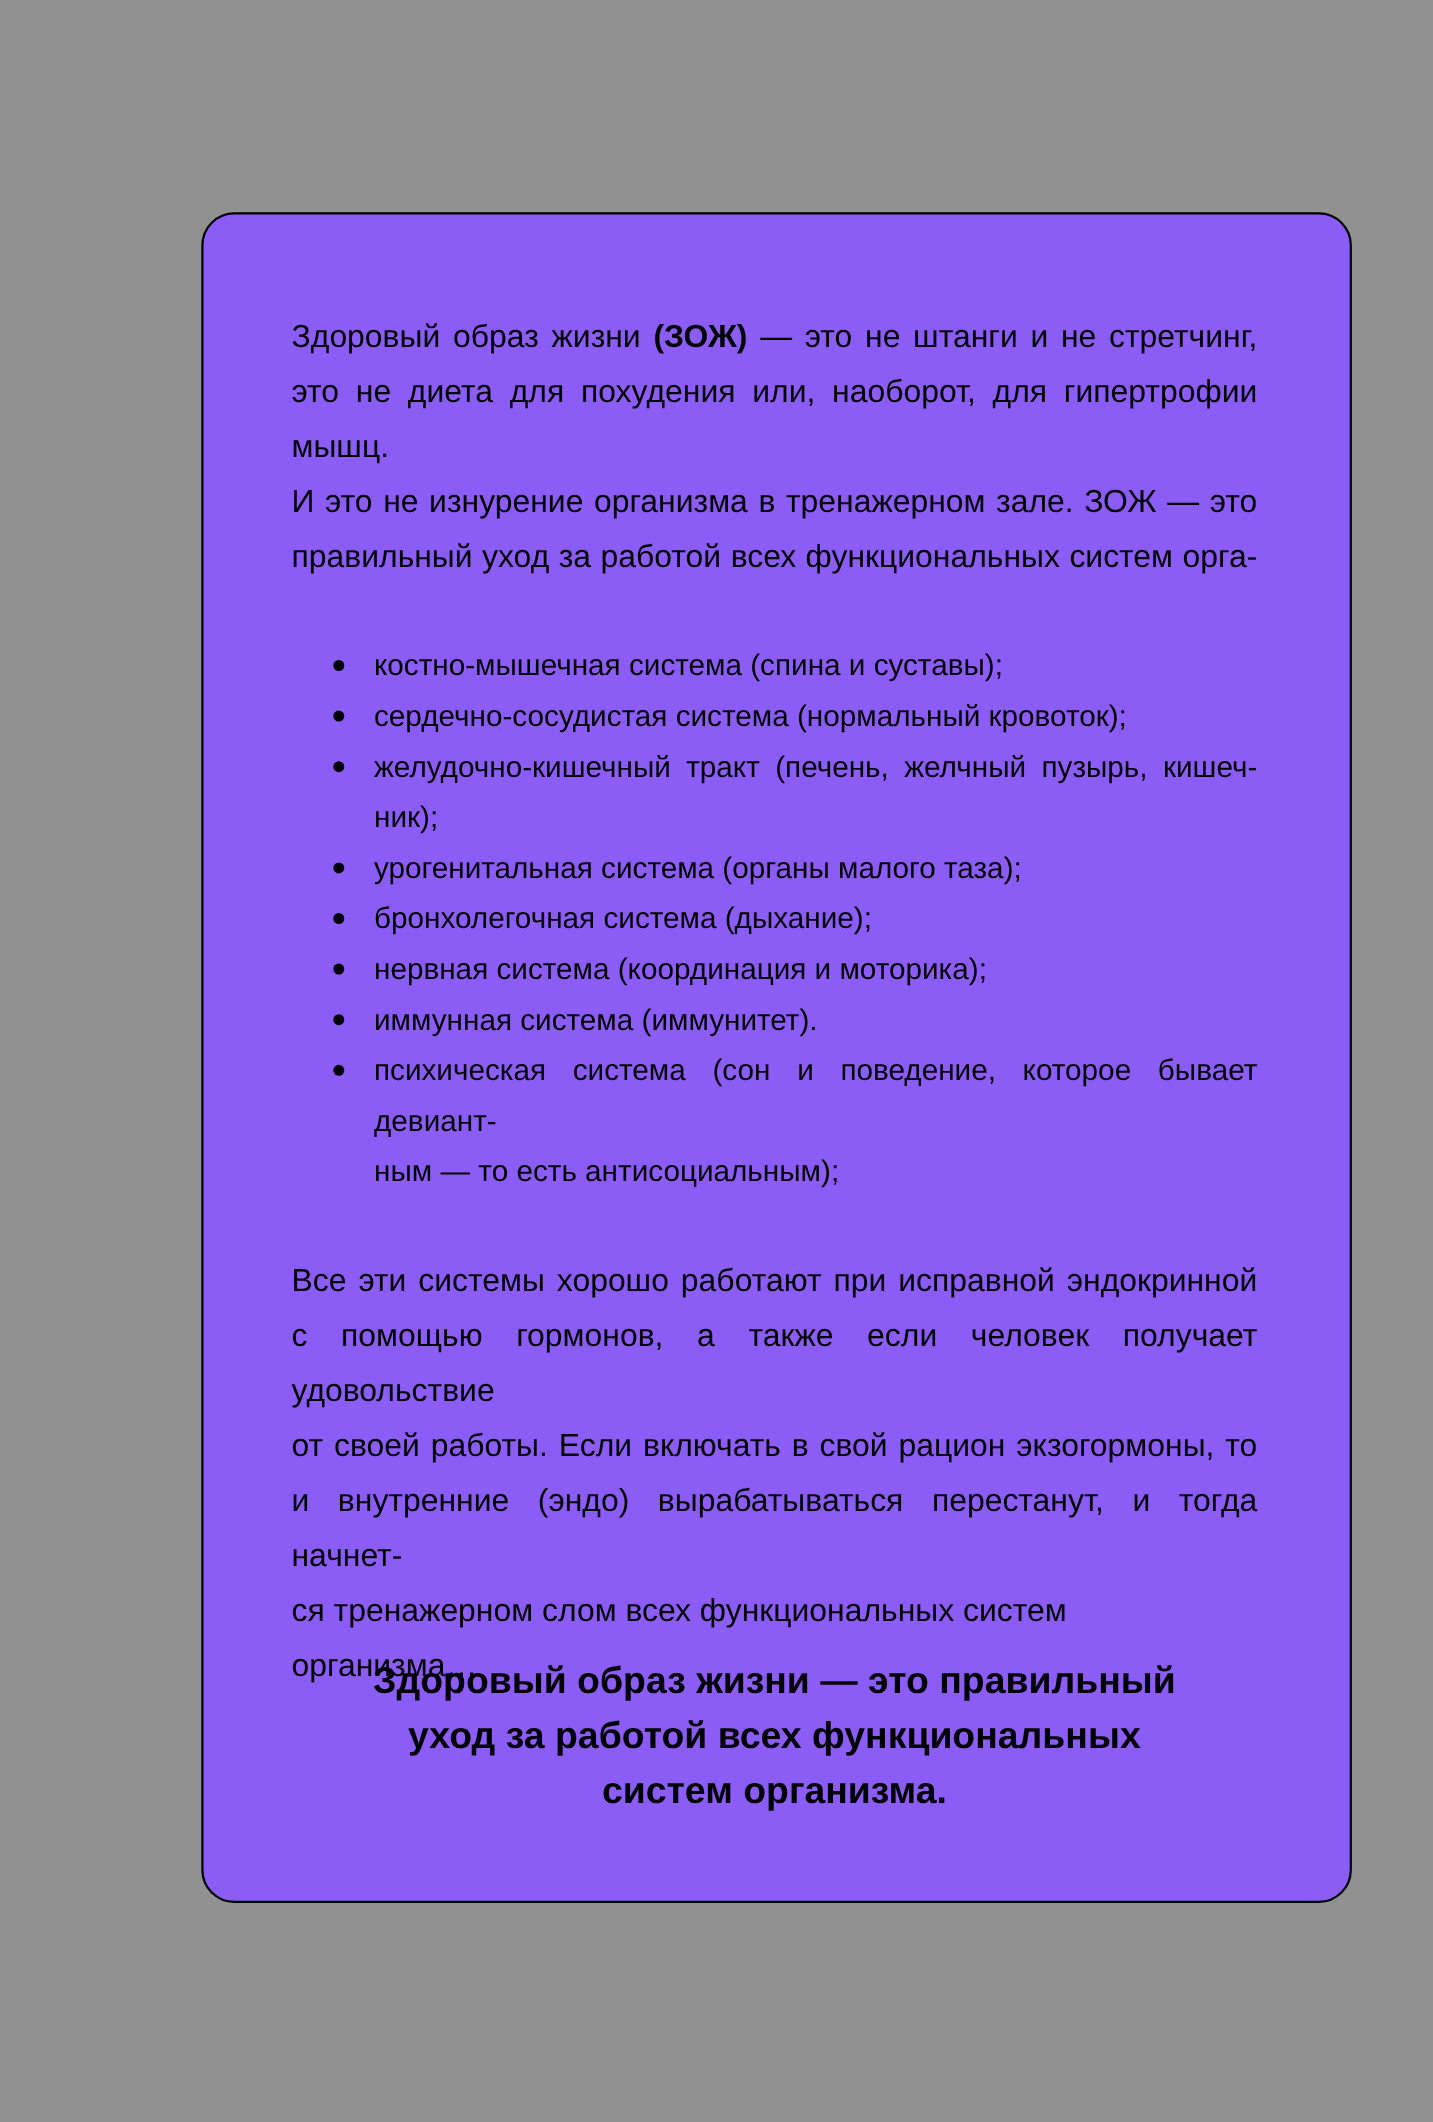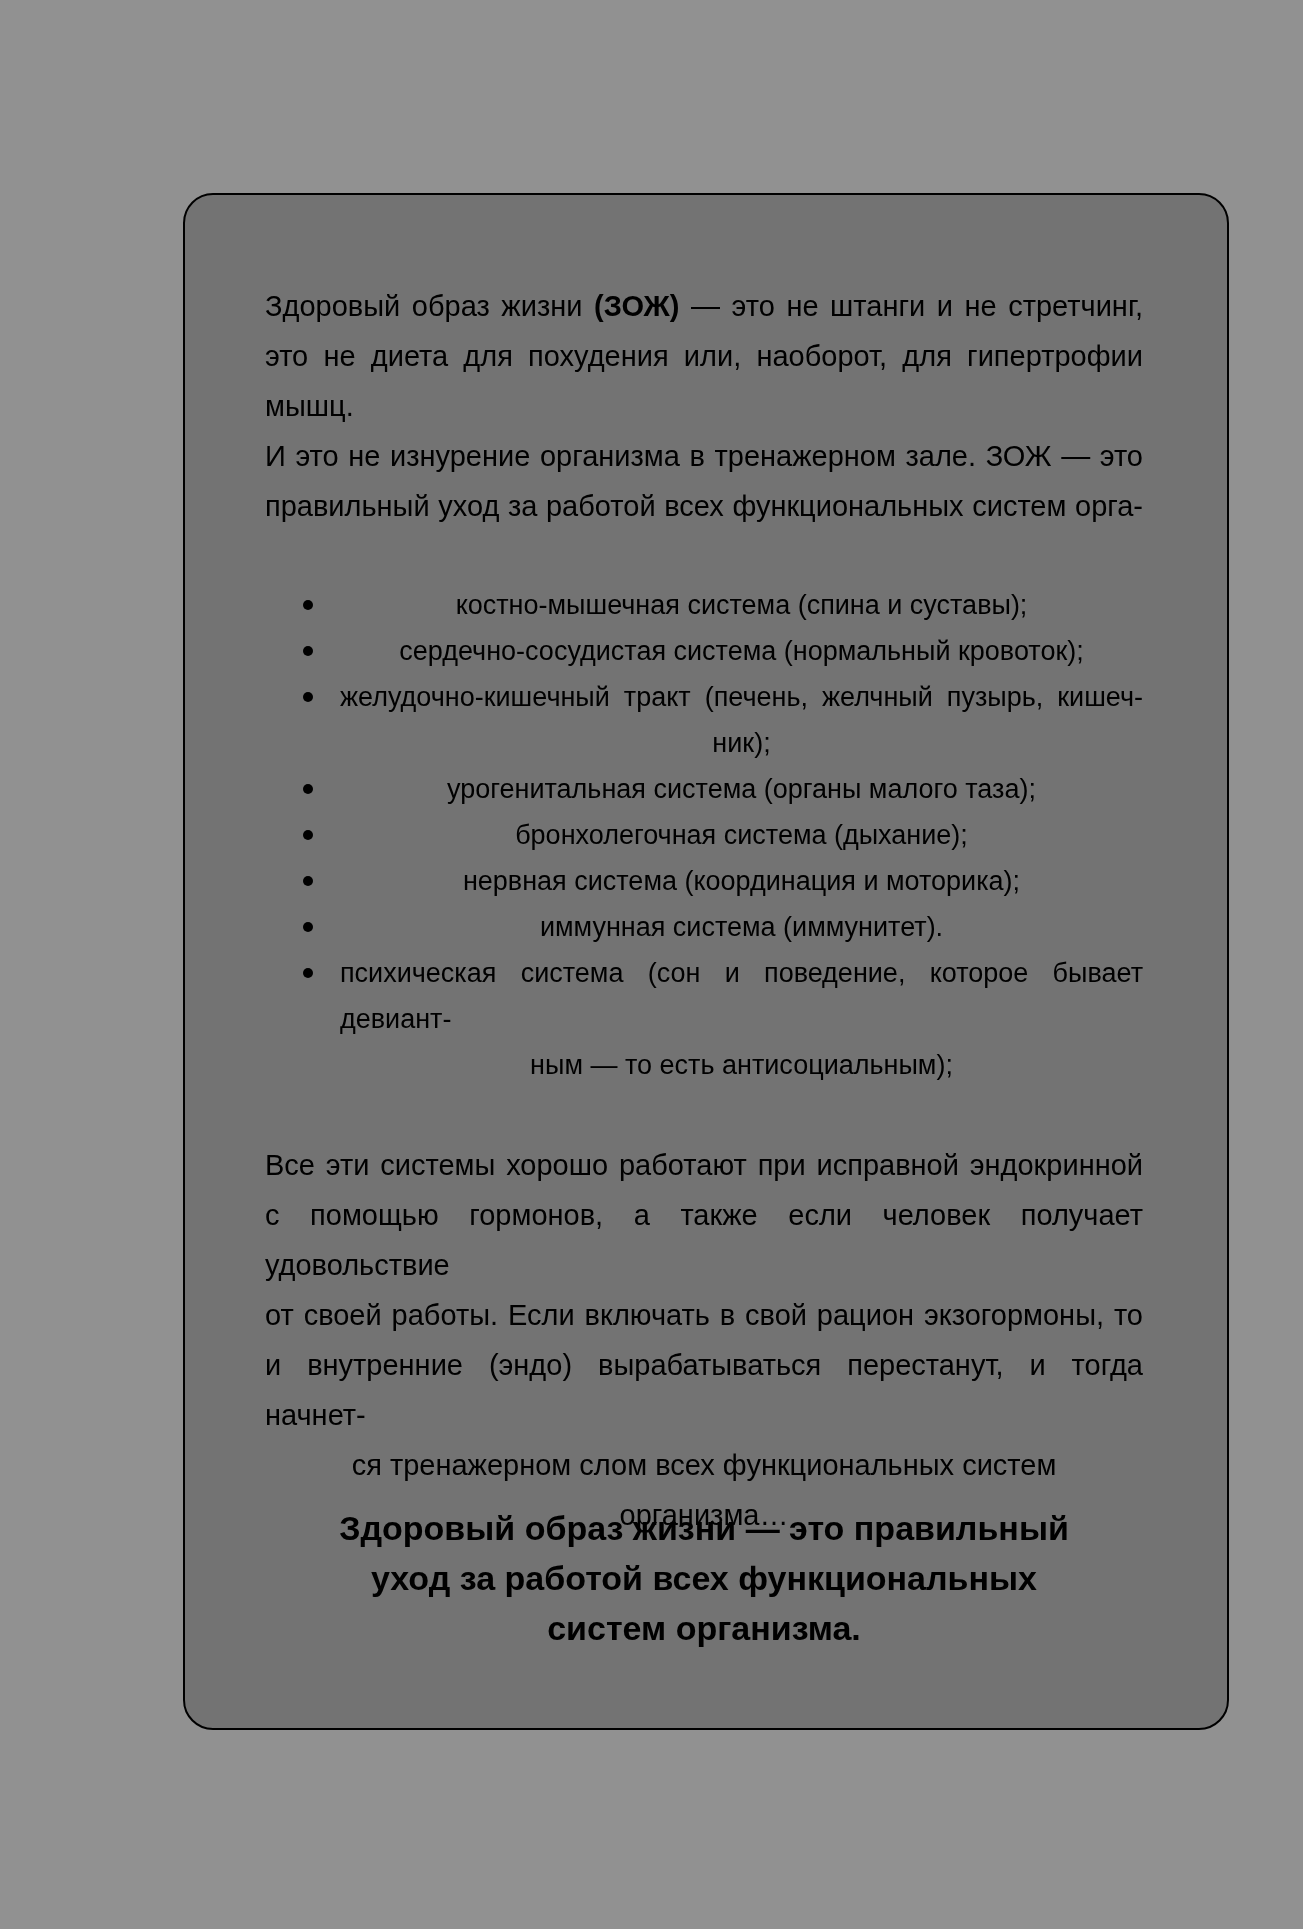--- a/index.html
+++ b/index.html
@@ -13,39 +13,39 @@
     font-family: "Liberation Sans", sans-serif;
     color: #000;
     position: relative;
   }
   .card {
     position: absolute;
     left: 183px;
     top: 193px;
     width: 1046px;
     height: 1537px;
-    background: #737373;
+    background: #8b5cf6;
     border: 2px solid #000000;
     border-radius: 30px;
     box-sizing: border-box;
   }
   .block {
     position: absolute;
     left: 80px;
     right: 84px;
   }
   .para1   { top: 86px;   line-height: 50px; font-size: 29px; }
   .bullets { top: 387px;  line-height: 46px; font-size: 27px; }
   .para2   { top: 945px;  line-height: 50px; font-size: 29px; }
   .summary { top: 1308px; line-height: 50px; font-size: 34px; font-weight: bold; }
 
   .line { white-space: normal; }
   .line.justify { text-align: justify; text-align-last: justify; }
   .line.center  { text-align: center;  text-align-last: center; }
-  .line.left    { text-align: center; }
+  .line.left    { text-align: left; }
   .b { font-weight: bold; }
 
   .bullet-item { position: relative; padding-left: 75px; }
   .bullet-dot {
     position: absolute;
     left: 38px;
     top: 18px;
     width: 10px;
     height: 10px;
     border-radius: 50%;

